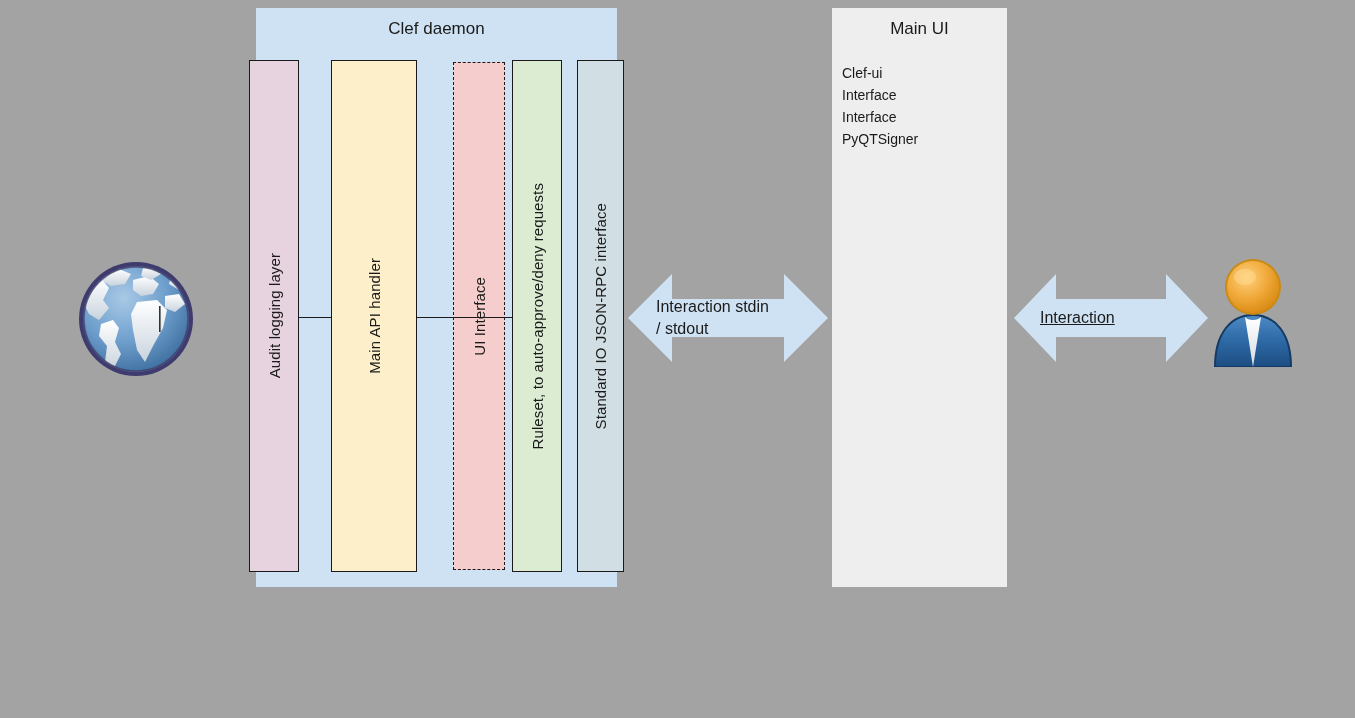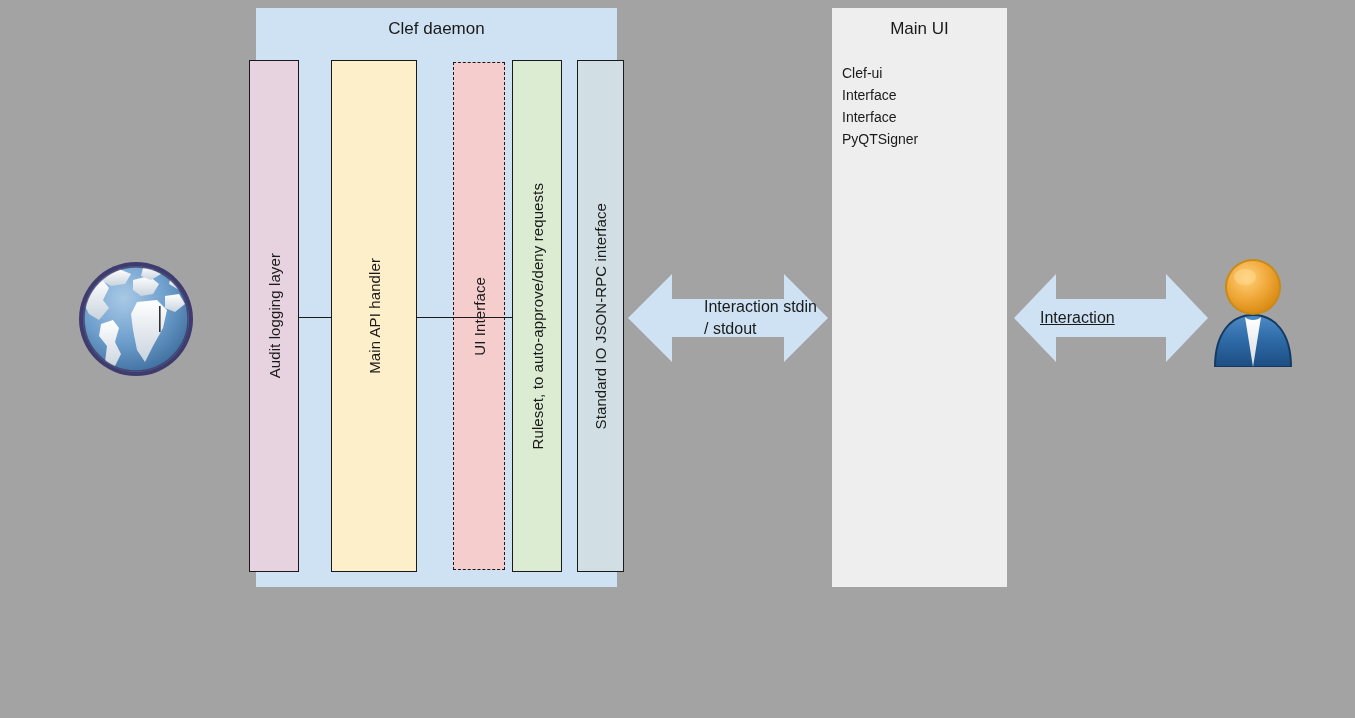--- a/index.html
+++ b/index.html
@@ -113,21 +113,21 @@
   }
   .darrow svg { display: block; }
   .darrow-label {
     position: absolute;
     font-size: 16px;
     color: #1a1a1a;
     line-height: 22px;
     white-space: pre-line;
   }
   .arrow-1 { left: 628px; top: 272px; }
-  .arrow-1-label { left: 656px; top: 296px; width: 170px; margin-left: 48px; }
+  .arrow-1-label { left: 656px; top: 296px; width: 170px; }
   .arrow-2 { left: 1014px; top: 272px; }
   .arrow-2-label { left: 1040px; top: 307px; width: 170px; text-decoration: underline; }
 
   
   .globe {
     position: absolute;
     left: 75px;
     top: 258px;
     width: 122px;
     height: 122px;

